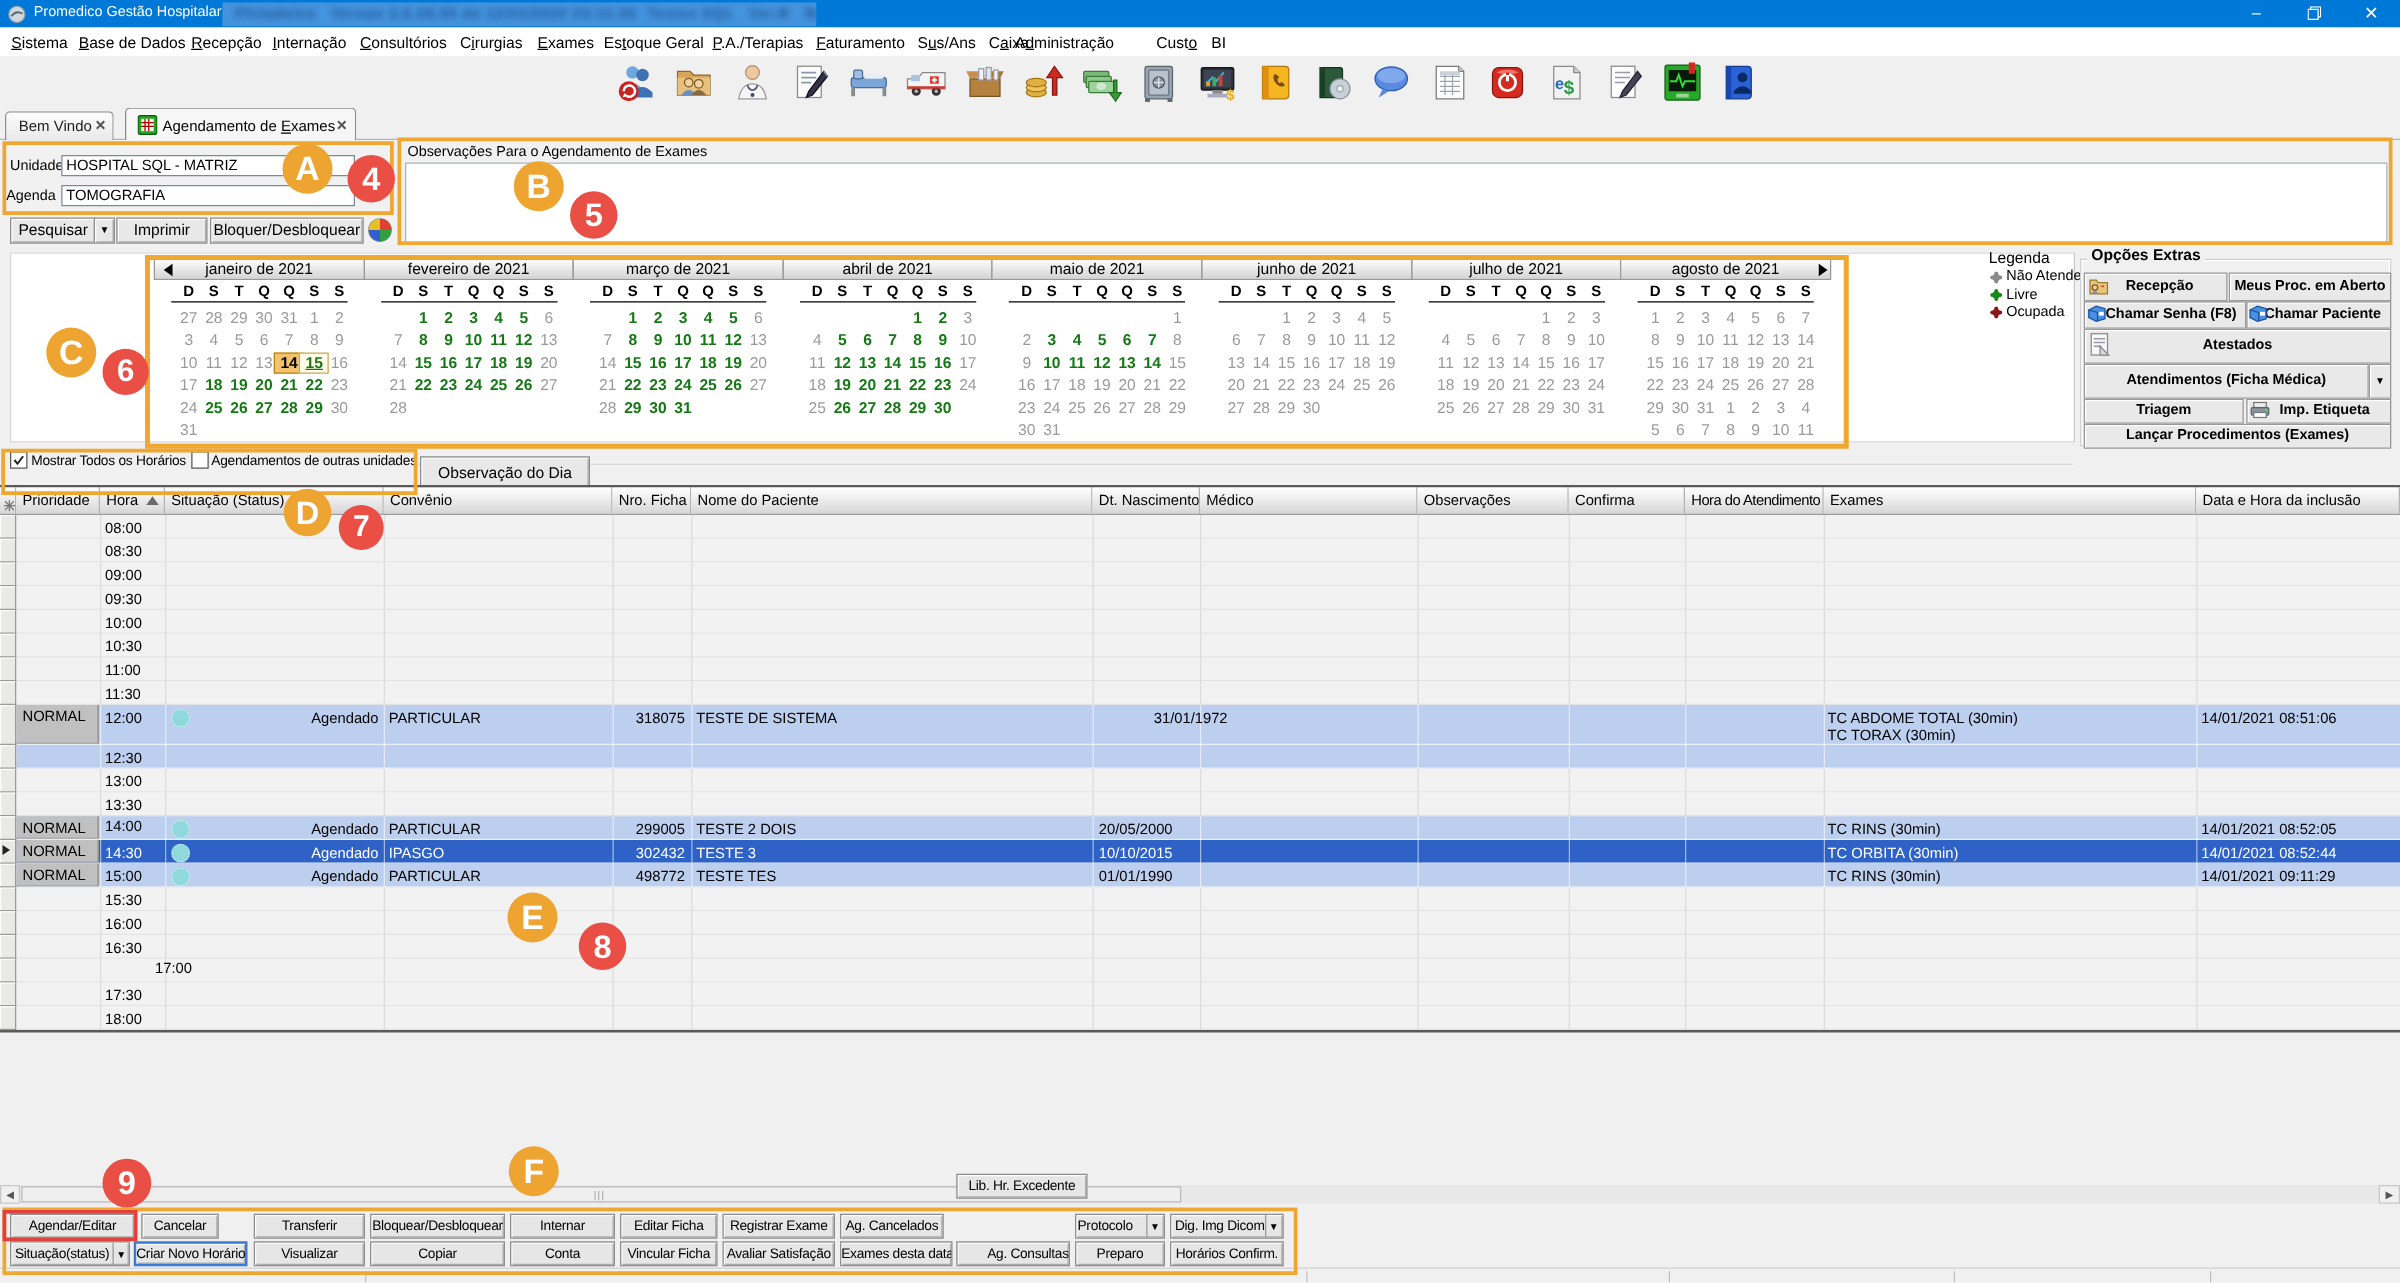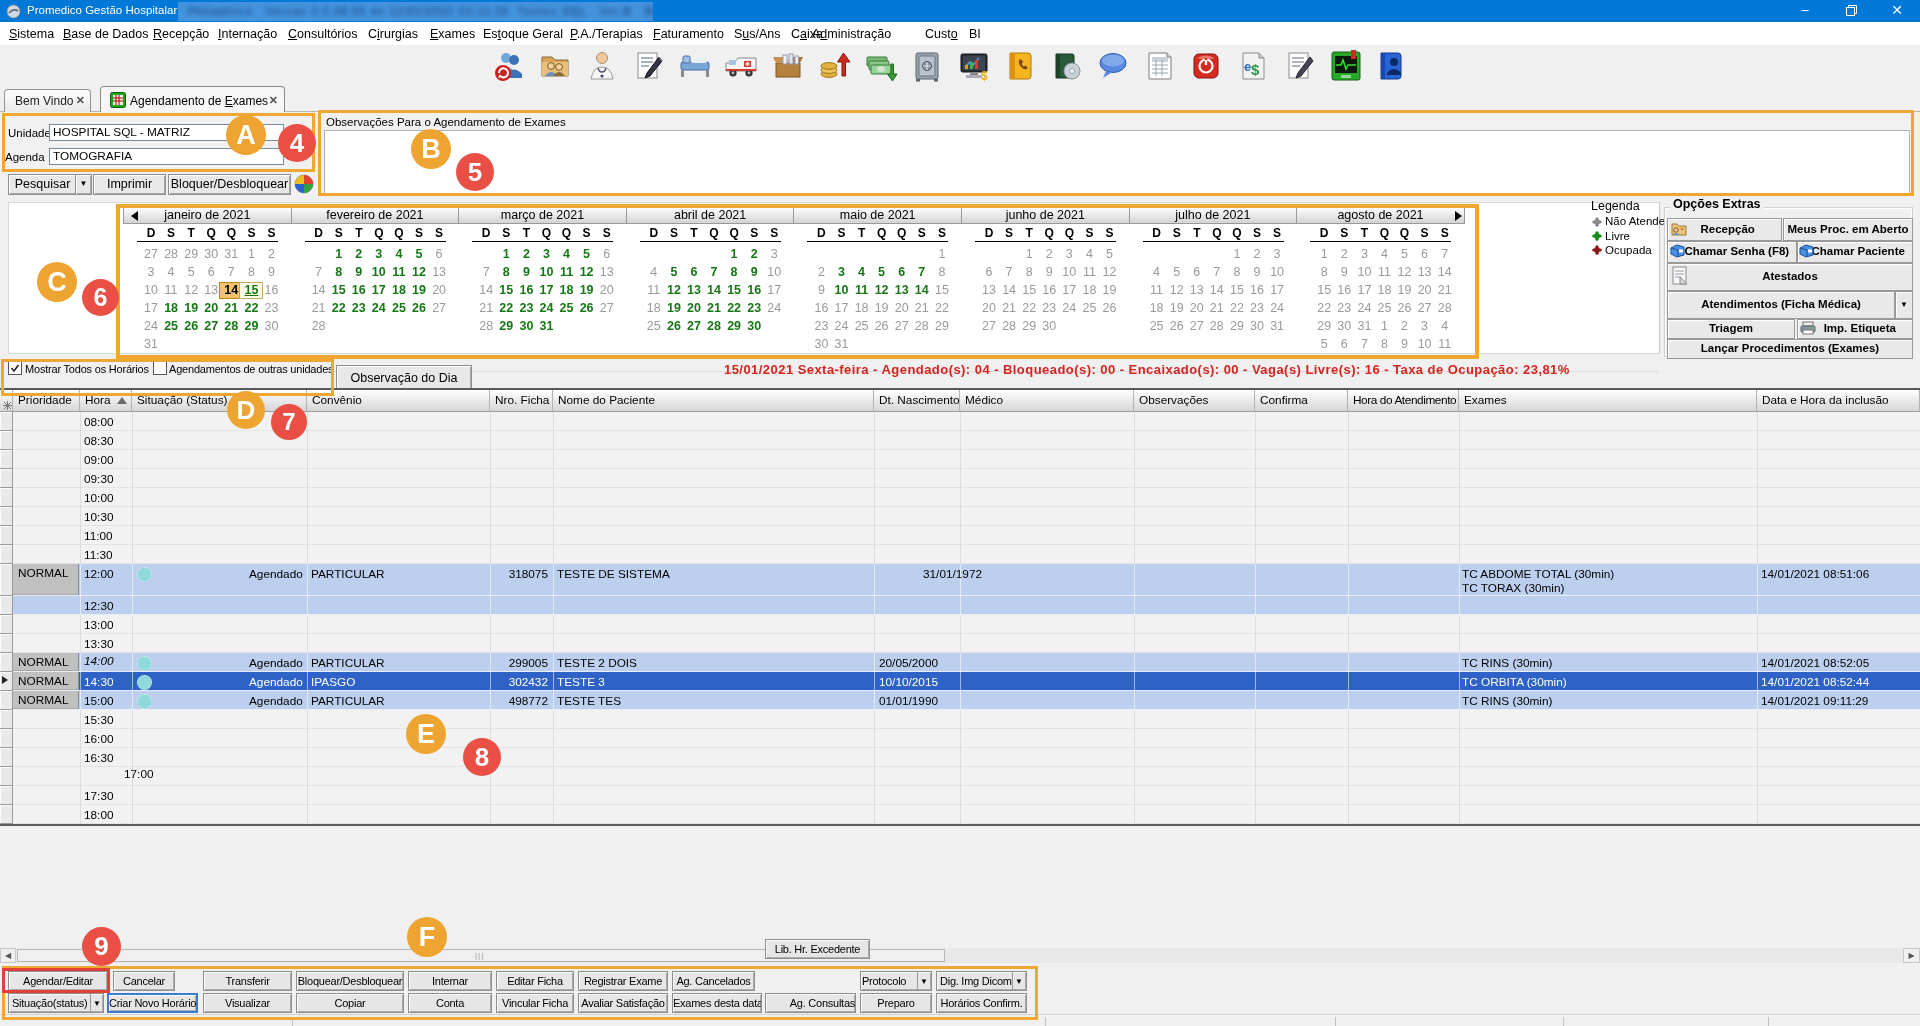--- a/index.html
+++ b/index.html
@@ -664,21 +664,20 @@
 <div class="abs" style="left:334px;top:371px;width:1324px;height:1px;background:#dadada;"></div>
 <div class="cb" style="left:8px;top:361px;">
       <svg width="10" height="10" viewBox="0 0 10 10" style="position:absolute;left:1px;top:1px">
         <path d="M1.5 5 l2.5 3 l4.5 -6" stroke="#222" stroke-width="1.6" fill="none"></path>
       </svg>
     </div>
 <div class="tb" style="left:25px;top:363px;font-size:11px;letter-spacing:-0.2px;">Mostrar Todos os Horários</div>
 <div class="cb" style="left:153px;top:361px;"></div>
 <div class="tb" style="left:169px;top:363px;font-size:11px;letter-spacing:-0.2px;">Agendamentos de outras unidades</div>
 <div class="btn3" style="left:336px;top:365px;width:134px;height:25px;line-height:24px;">Observação do Dia</div>
-<div class="tb" style="left:724px;top:362px;font-size:13px;font-weight:bold;color:#d42420;letter-spacing:0.45px;">15/01/2021 Sexta-feira - Agendado(s): 04 - Bloqueado(s): 00 - Encaixado(s): 00 - Vaga(s) Livre(s): 16 - Taxa de Ocupação: 23,81%</div>
 <div id="grid">
       <div class="abs" style="left:0;top:388px;width:1920px;height:2px;background:#5a5a5a;"></div>
       <div class="hdr-cell" style="left:0px;width:13px;"></div>
       <div class="hdr-cell" style="left:13px;width:67px;">Prioridade</div>
       <div class="hdr-cell" style="left:80px;width:52px;">Hora</div>
       <div class="hdr-cell" style="left:132px;width:175px;">Situação (Status)</div>
       <div class="hdr-cell" style="left:307px;width:183px;">Convênio</div>
       <div class="hdr-cell" style="left:490px;width:63px;">Nro. Ficha</div>
       <div class="hdr-cell" style="left:553px;width:321px;">Nome do Paciente</div>
       <div class="hdr-cell" style="left:874px;width:86px;">Dt. Nascimento</div>
@@ -890,21 +889,21 @@
       <div class="abs" style="left:553px;top:653px;width:1px;height:19px;background:rgba(255,255,255,0.55);"></div>
       <div class="abs" style="left:874px;top:653px;width:1px;height:19px;background:rgba(255,255,255,0.55);"></div>
       <div class="abs" style="left:960px;top:653px;width:1px;height:19px;background:rgba(255,255,255,0.55);"></div>
       <div class="abs" style="left:1134px;top:653px;width:1px;height:19px;background:rgba(255,255,255,0.55);"></div>
       <div class="abs" style="left:1255px;top:653px;width:1px;height:19px;background:rgba(255,255,255,0.55);"></div>
       <div class="abs" style="left:1348px;top:653px;width:1px;height:19px;background:rgba(255,255,255,0.55);"></div>
       <div class="abs" style="left:1459px;top:653px;width:1px;height:19px;background:rgba(255,255,255,0.55);"></div>
       <div class="abs" style="left:1757px;top:653px;width:1px;height:19px;background:rgba(255,255,255,0.55);"></div>
       <div class="abs" style="left:0;top:653px;width:12px;height:18px;background:#e9e9e7;border-right:1px solid #9a9a9a;border-bottom:1px solid #9a9a9a;box-shadow:inset 1px 1px 0 #fbfbfb;"></div>
       <div class="abs" style="left:13px;top:653px;width:66px;height:18px;background:#c0c0c0;border-right:1px solid #8a8a8a;border-bottom:1px solid #a8a8a8;font-size:12.5px;color:#000;line-height:18px;padding-left:5px;box-sizing:border-box;font-size:11.8px">NORMAL</div>
-      <div class="row-time" style="top:654px;color:#000;font-style:italic;">14:00</div>
+      <div class="row-time" style="top:654px;color:#000;">14:00</div>
       <div class="abs" style="left:137px;top:656px;width:13px;height:13px;border-radius:50%;background:#8fd8dc;border:1px dotted #e0f4f4;"></div>
       <div class="tb" style="left:249px;top:656px;font-size:11.8px;color:#000;">Agendado</div>
       <div class="tb" style="left:311px;top:656px;font-size:11.8px;color:#000;">PARTICULAR</div>
       <div class="tb" style="left:548px;top:656px;font-size:11.8px;color:#000;transform:translateX(-100%);">299005</div>
       <div class="tb" style="left:557px;top:656px;font-size:11.8px;color:#000;">TESTE 2 DOIS</div>
       <div class="tb" style="left:879px;top:656px;font-size:11.8px;color:#000;">20/05/2000</div>
       <div class="tb" style="left:1462px;top:656px;font-size:11.8px;color:#000;">TC RINS (30min)</div>
       <div class="tb" style="left:1761px;top:656px;font-size:11.8px;color:#000;">14/01/2021 08:52:05</div>
       <div class="abs" style="left:13px;top:672px;width:1907px;height:18px;background:#2e62c6;border-bottom:1px solid #e8edf6;"></div>
       <div class="abs" style="left:80px;top:672px;width:1px;height:19px;background:rgba(255,255,255,0.55);"></div>

